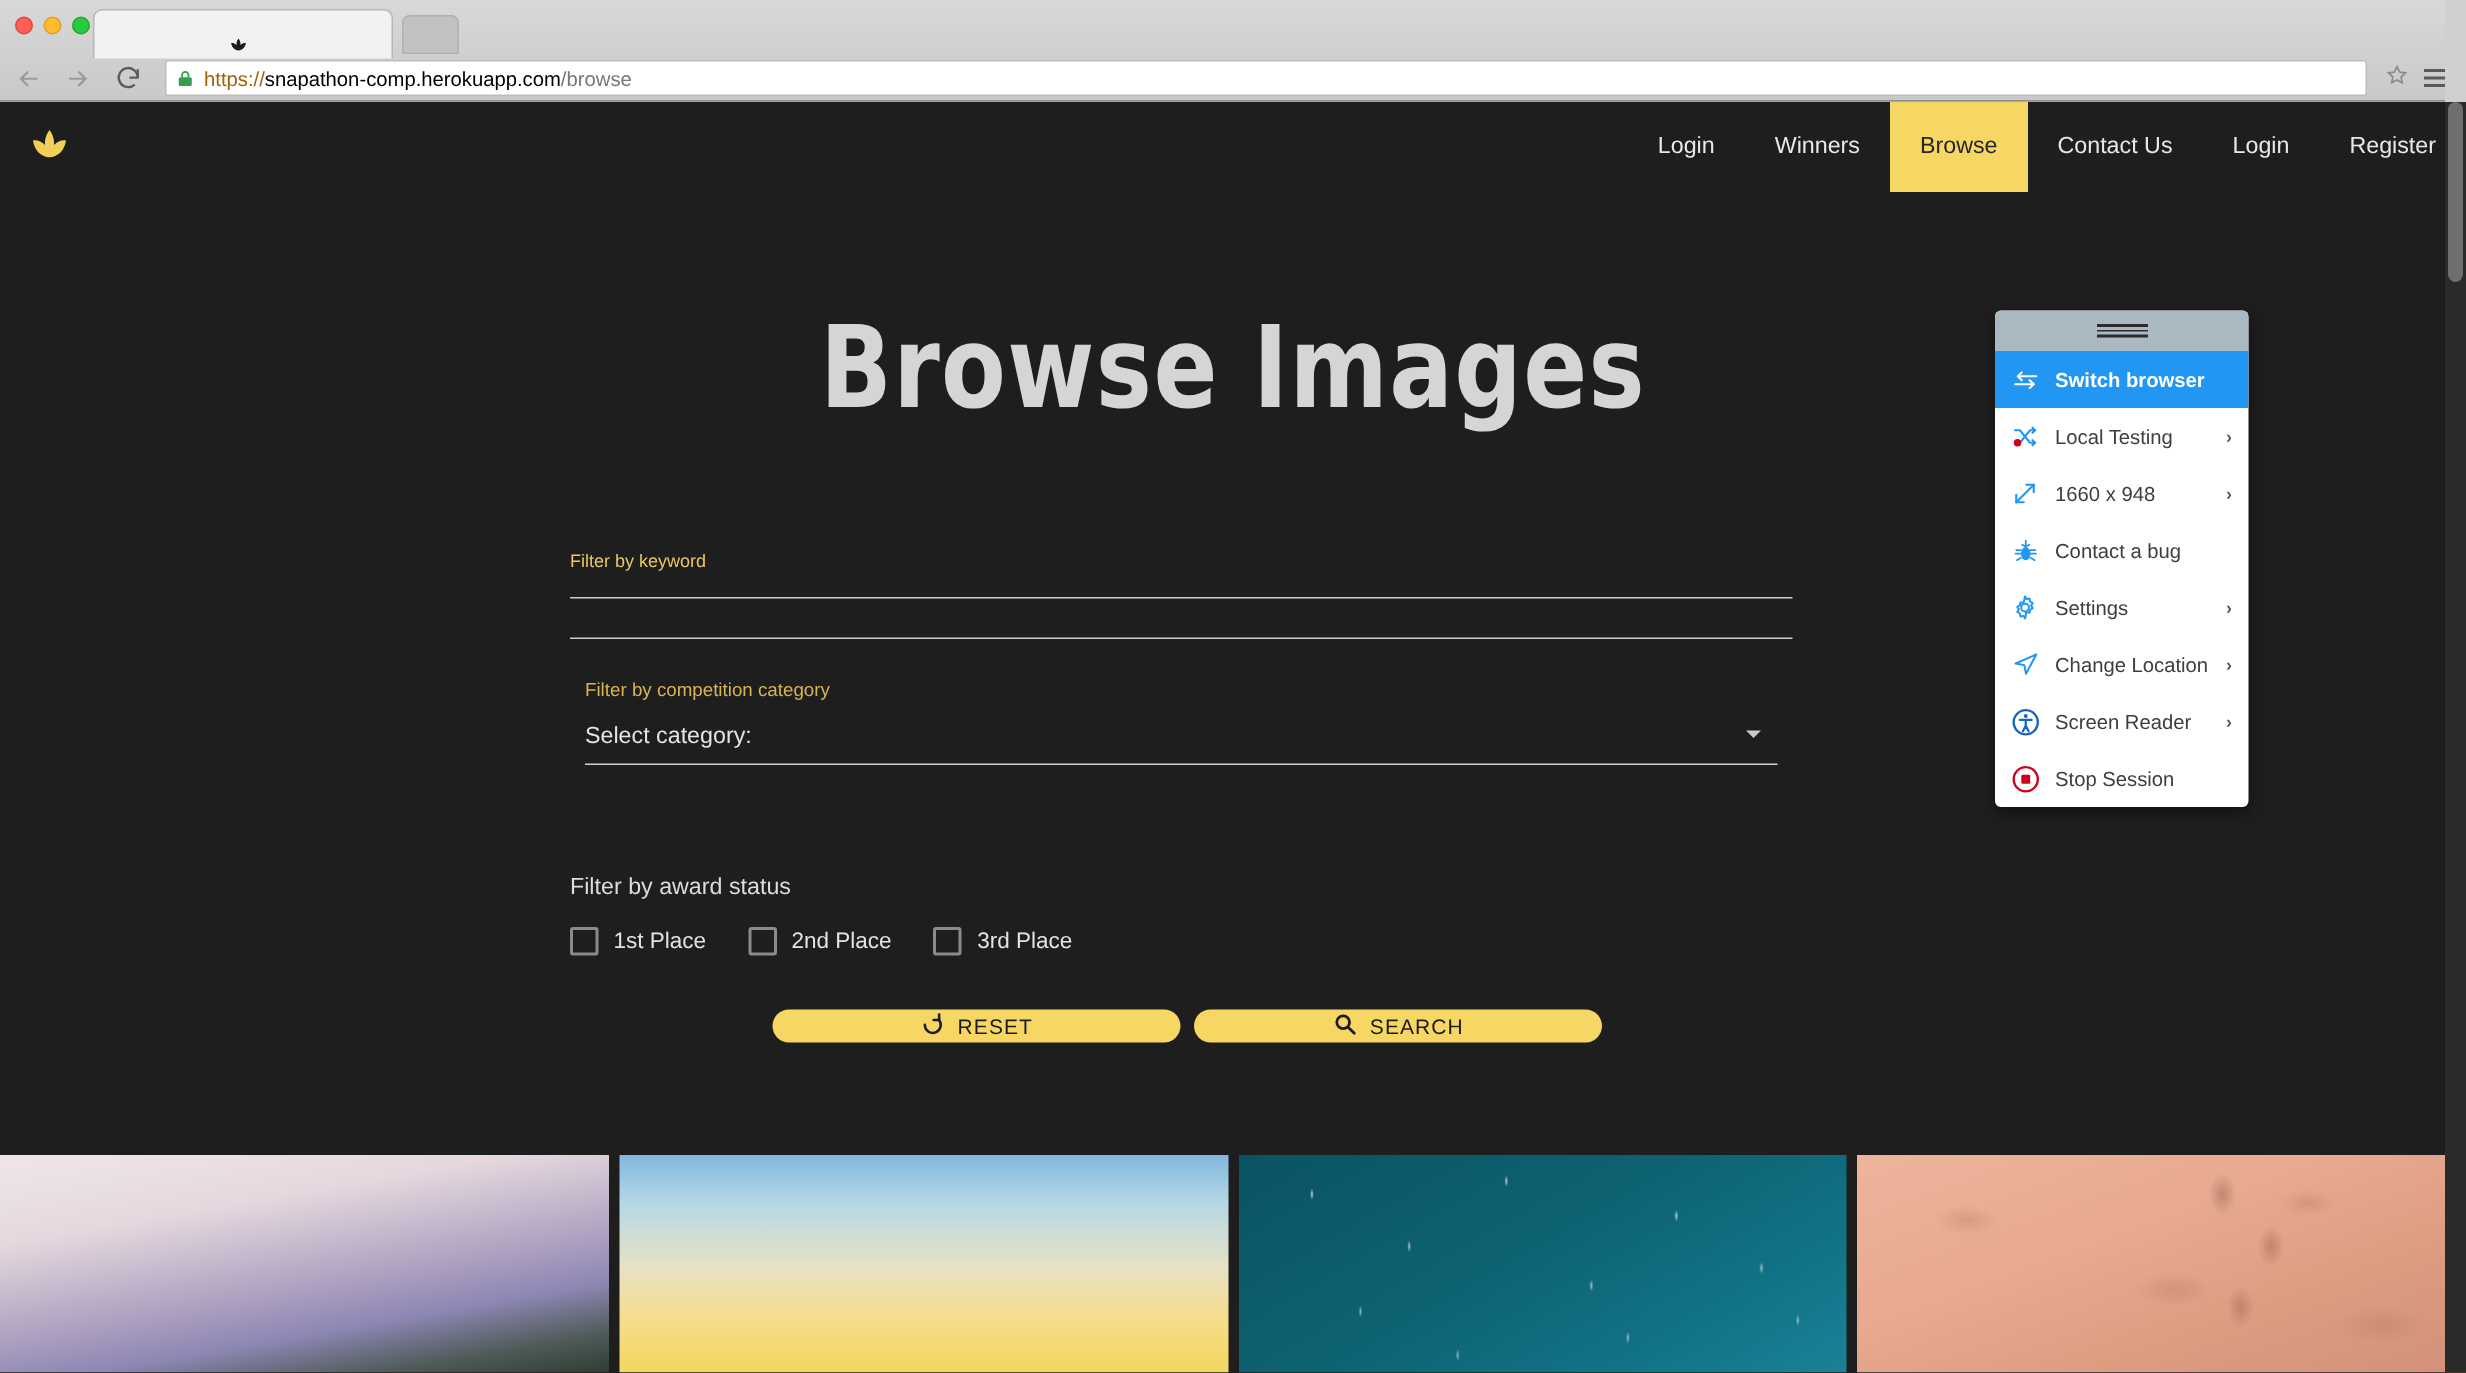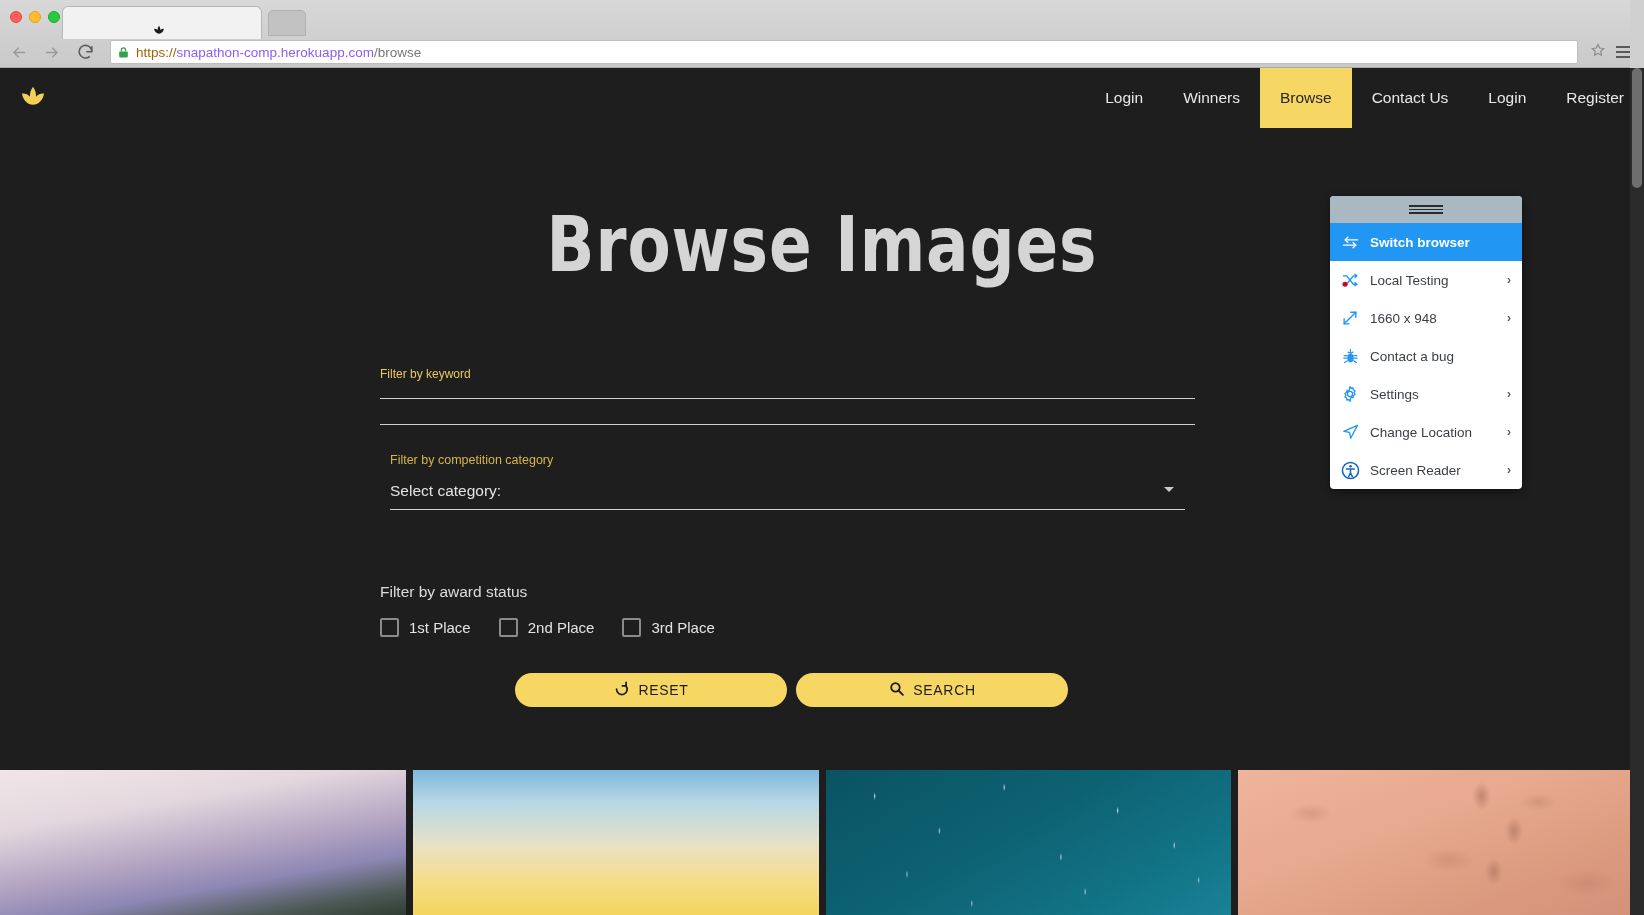--- a/index.html
+++ b/index.html
@@ -58,21 +58,21 @@
   }
   .nav-btn.reload { color: #5c5c5c; margin-left: 8px; }
   .omnibox {
     flex: 1 1 auto; height: 24px; margin: 0 8px 0 12px;
     background: #ffffff; border: 1px solid #bdbdbd; border-radius: 2px;
     display: flex; align-items: center; padding: 0 6px;
   }
   .lock-icon { width: 13px; height: 15px; flex: 0 0 13px; margin-right: 6px; }
   .url { font-size: 13.5px; white-space: nowrap; overflow: hidden; }
   .url .scheme { color: #a16207; text-align: center; }
-  .url .host   { color: #8b5cf6; }
+  .url .host   { color: #000000; }
   .url .path   { color: #777777; }
   .star-icon { margin: 0 10px 0 4px; color: #8a8a8a; }
   .hamburger-chrome {
     width: 18px; margin-right: 10px;
     display: flex; flex-direction: column; gap: 3px;
   }
   .hamburger-chrome i { display: block; height: 2px; background: #5a5a5a; }
 
   
   .page {
@@ -133,21 +133,21 @@
     width: 19px; height: 19px; border: 2px solid #8b8b8b; border-radius: 2px;
     background: transparent;
   }
   .cb-label { margin-left: 10px; color: #e3e3e3; font-size: 15px; }
 
   .actions {
     position: absolute; left: 515px; top: 306px;
     display: flex; gap: 9px;
   }
   .btn-pill {
-    height: 34px; background: #f7d763; color: #1c1c1c;
+    height: 22px; background: #f7d763; color: #1c1c1c;
     border: none; border-radius: 17px;
     display: flex; align-items: center; justify-content: center; gap: 8px;
     font-size: 14px; letter-spacing: 0.7px;
     font-family: "Liberation Sans", sans-serif;
     cursor: pointer;
   }
   .btn-reset  { width: 272px; }
   .btn-search { width: 272px; }
 
   
@@ -181,21 +181,21 @@
       radial-gradient(26px 12px at 52% 62%, rgba(150,90,70,.20), transparent),
       radial-gradient(18px 9px at 74% 22%, rgba(150,90,70,.22), transparent),
       radial-gradient(30px 13px at 86% 78%, rgba(150,90,70,.18), transparent),
       radial-gradient(9px 14px at 60% 18%, rgba(120,70,55,.35), transparent),
       radial-gradient(9px 14px at 68% 42%, rgba(120,70,55,.32), transparent),
       radial-gradient(9px 14px at 63% 70%, rgba(120,70,55,.30), transparent);
   }
 
   
   .bs-panel {
-    position: absolute; left: 1330px; top: 128px; width: 192px;
+    position: absolute; left: 1330px; top: 139px; width: 169px;
     background: #ffffff; border-radius: 4px;
     box-shadow: 0 3px 10px rgba(0,0,0,.45);
     overflow: hidden; z-index: 50;
   }
   .bs-grip {
     height: 27px; background: #aab8c2;
     display: flex; align-items: center; justify-content: center;
   }
   .bs-grip .lines { width: 34px; display: flex; flex-direction: column; gap: 2px; }
   .bs-grip .lines i { display: block; height: 1.5px; background: #2b2b2b; }
@@ -469,18 +469,27 @@
         <svg viewBox="0 0 24 24" width="21" height="21">
           <circle cx="12" cy="12" r="9.2" fill="none" stroke="#1565c0" stroke-width="1.8"></circle>
           <circle cx="12" cy="7.2" r="1.5" fill="#1565c0"></circle>
           <path d="M7.5 10.2h9M12 10.5v4.2M12 14.7l-2.2 4.2M12 14.7l2.2 4.2" stroke="#1565c0" stroke-width="1.7" fill="none" stroke-linecap="round"></path>
         </svg>
       </span>
       <span class="bs-label">Screen Reader</span>
       <span class="bs-chev">›</span>
     </div>
 
+    <div class="bs-item">
+      <span class="bs-icon">
+        <svg viewBox="0 0 24 24" width="21" height="21">
+          <circle cx="12" cy="12" r="9.2" fill="none" stroke="#d0021b" stroke-width="1.8"></circle>
+          <rect x="8.6" y="8.6" width="6.8" height="6.8" rx="1" fill="#d0021b"></rect>
+        </svg>
+      </span>
+      <span class="bs-label">Stop Session</span>
+    </div>
   </div>
 
   <div class="page-scrollbar">
     <div class="thumb"></div>
   </div>
 </div>
 
 </body></html>

